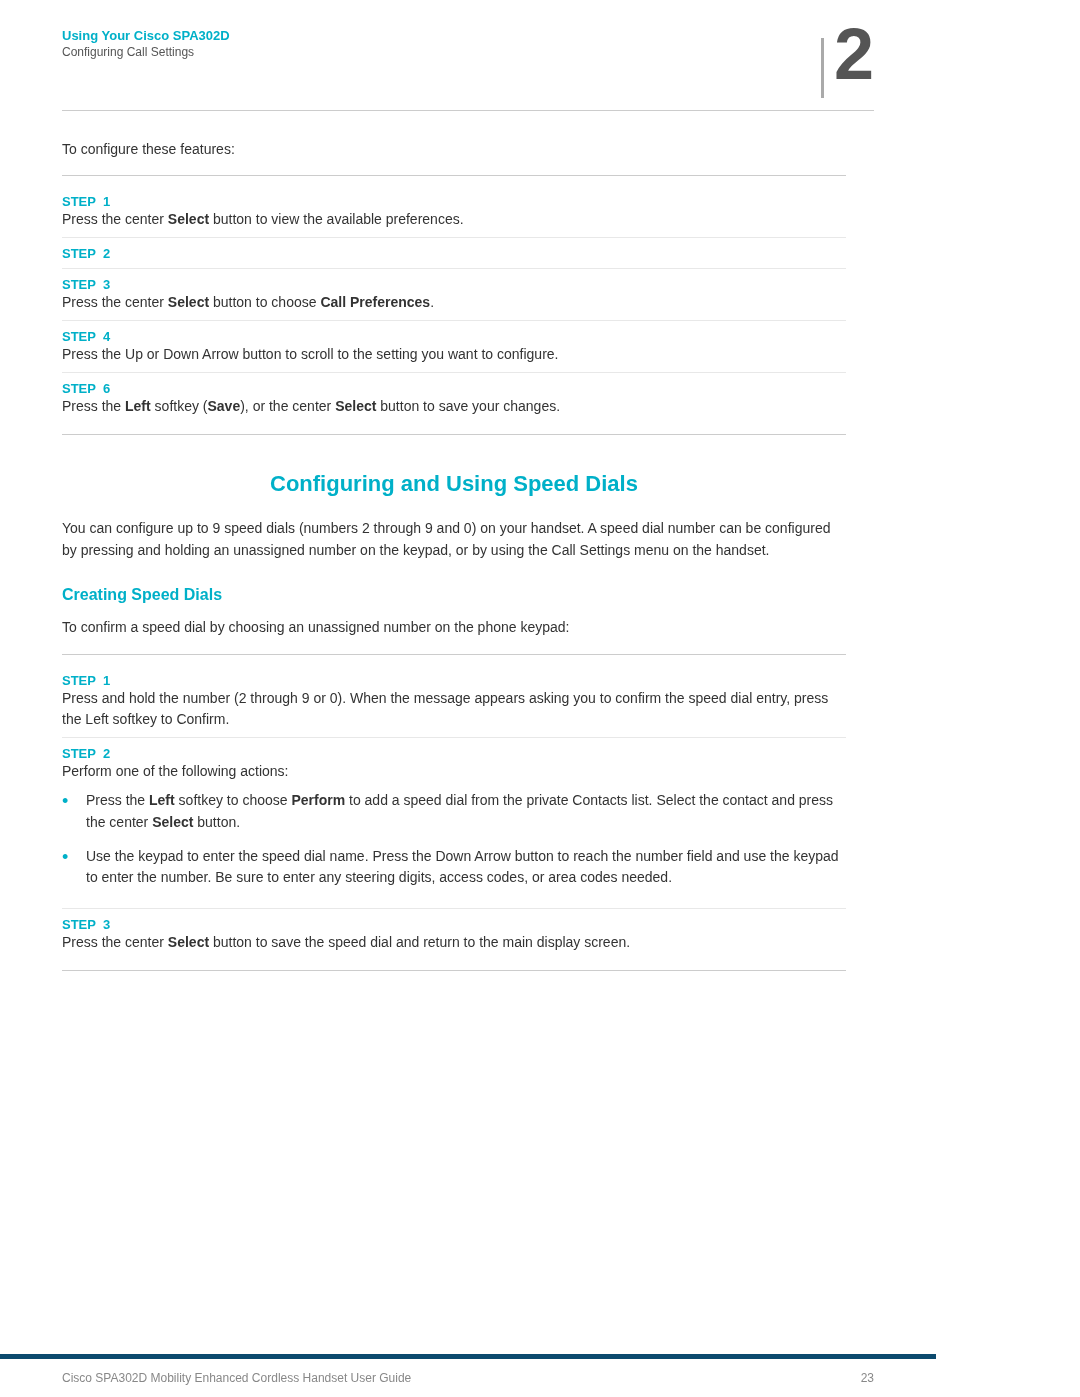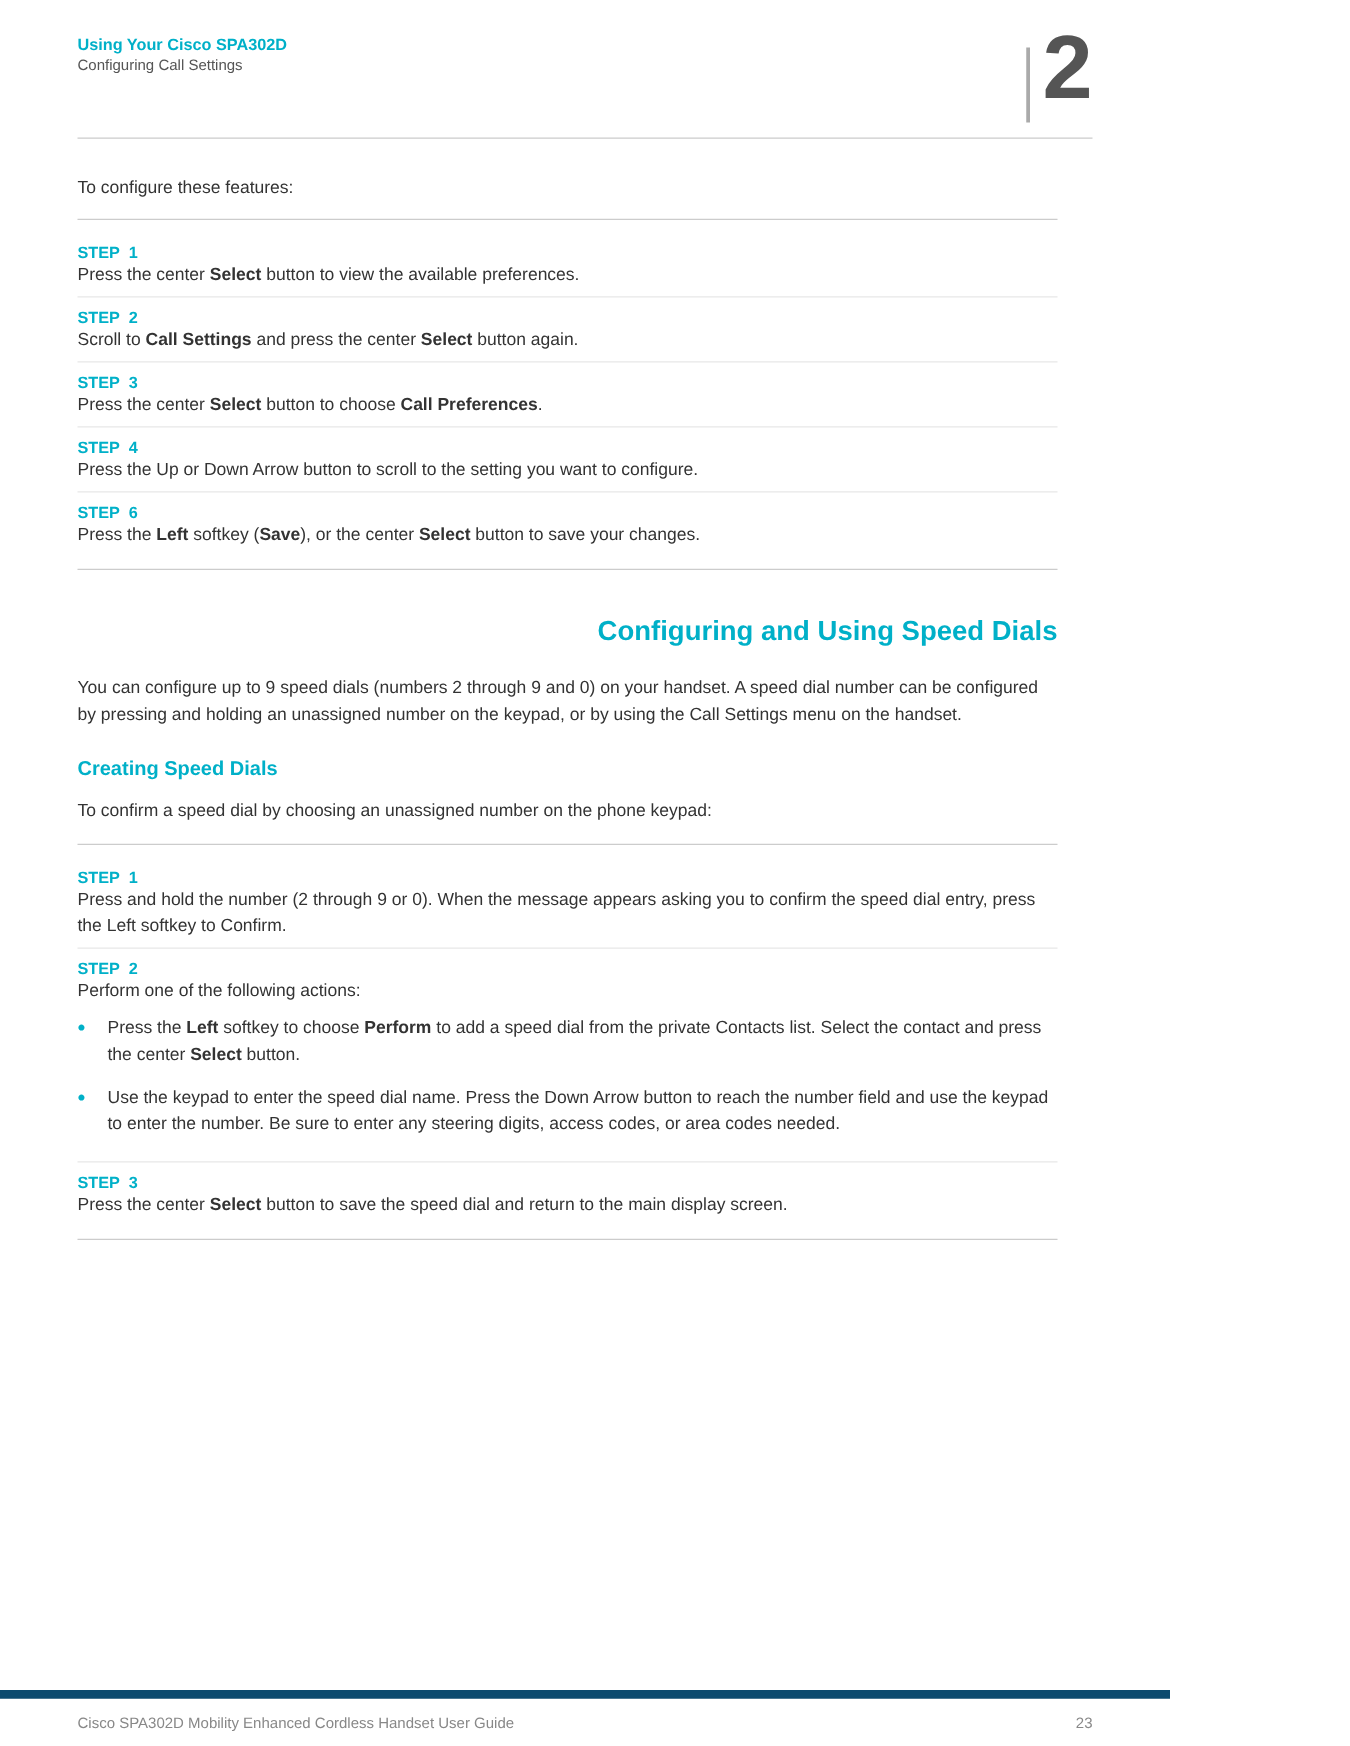--- a/index.html
+++ b/index.html
@@ -122,21 +122,21 @@
 
     .step-content b {
       font-weight: bold;
     }
 
     
     .section-heading {
       font-size: 22px;
       font-weight: bold;
       color: #00b0c8;
-      text-align: right;
+      text-align: center;
       margin: 36px 0 20px 0;
     }
 
     .section-intro {
       font-size: 14px;
       color: #333;
       line-height: 1.6;
       margin-bottom: 24px;
     }
 
@@ -176,21 +176,21 @@
       margin-top: -2px;
       min-width: 14px;
     }
 
     
     .page-footer {
       position: absolute;
       bottom: 0;
       left: 0;
       right: 0;
-      border-top: 7px solid #0c4a6e;
+      border-top: 5px solid #0c4a6e;
       padding: 12px 62px;
       display: flex;
       justify-content: space-between;
       align-items: center;
     }
 
     .footer-text {
       font-size: 12px;
       color: #888;
     }
@@ -224,21 +224,20 @@
 
     <div class="steps-section">
 
       <div class="step-row">
         <span class="step-label">STEP &nbsp;1</span>
         <span class="step-content">Press the center <b>Select</b> button to view the available preferences.</span>
       </div>
 
       <div class="step-row">
         <span class="step-label">STEP &nbsp;2</span>
-        <span class="step-content">Scroll to <b>Call Settings</b> and press the center <b>Select</b> button again.</span>
       </div>
 
       <div class="step-row">
         <span class="step-label">STEP &nbsp;3</span>
         <span class="step-content">Press the center <b>Select</b> button to choose <b>Call Preferences</b>.</span>
       </div>
 
       <div class="step-row">
         <span class="step-label">STEP &nbsp;4</span>
         <span class="step-content">Press the Up or Down Arrow button to scroll to the setting you want to configure.</span>

